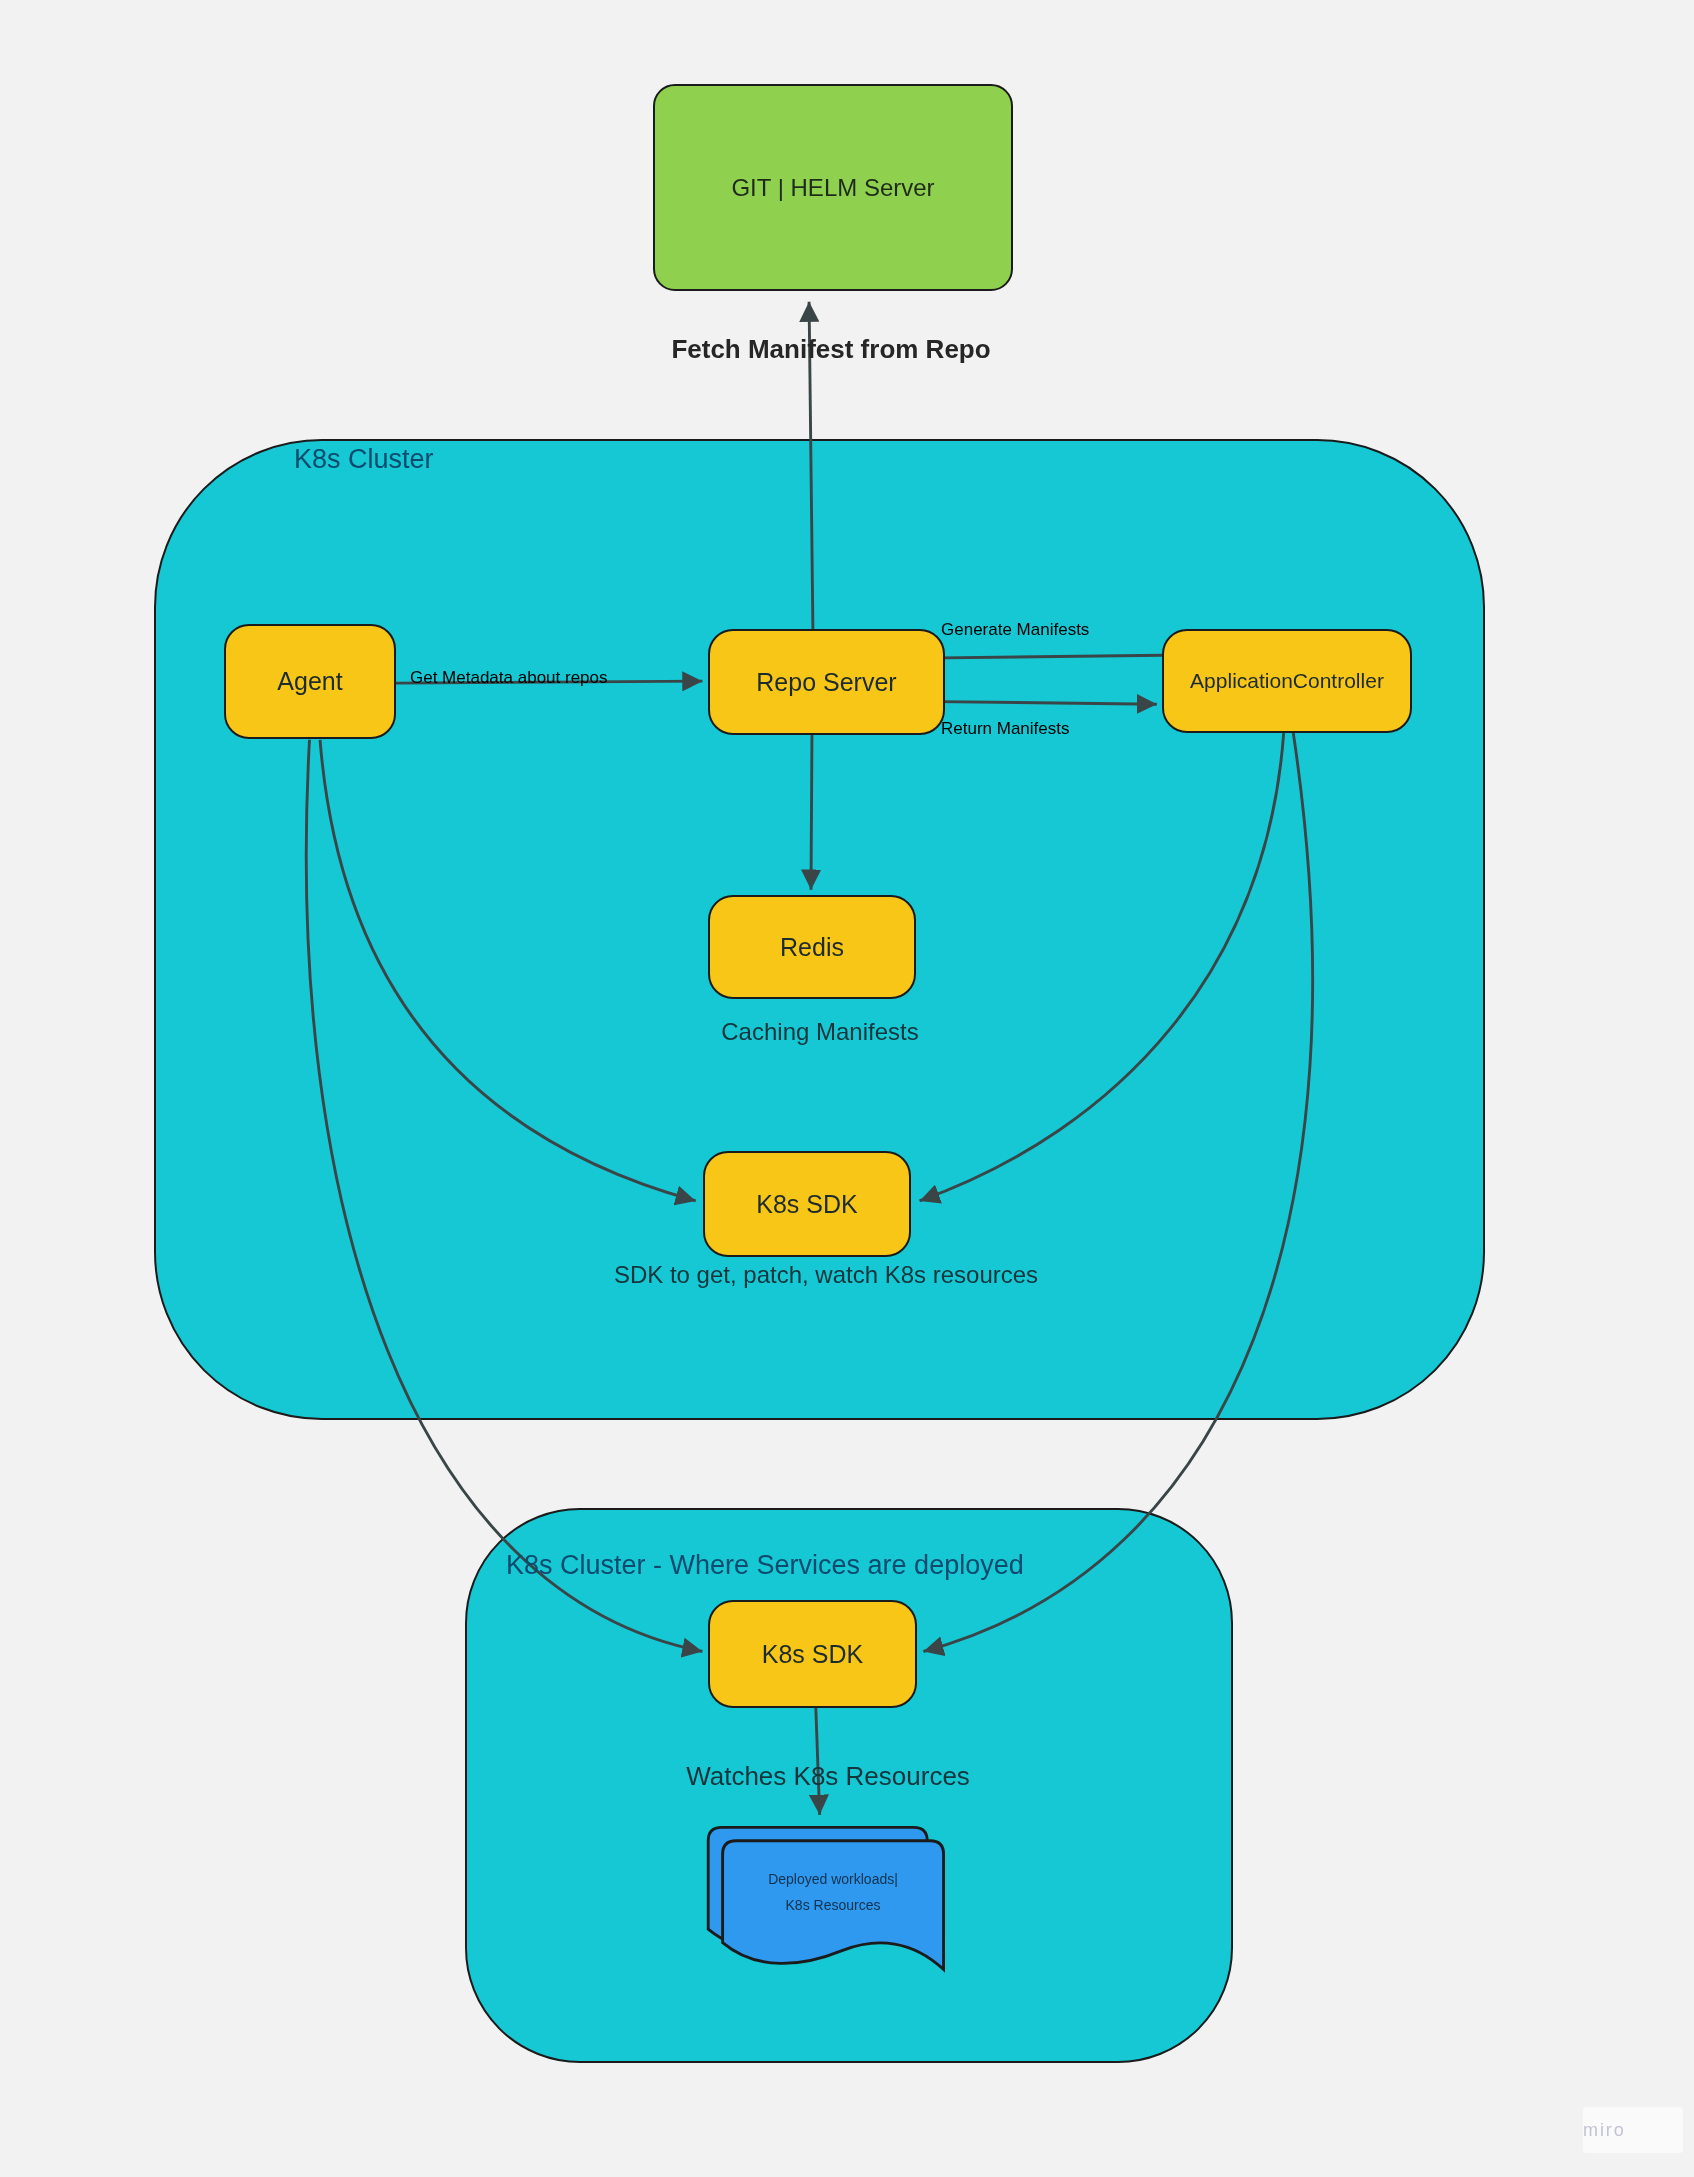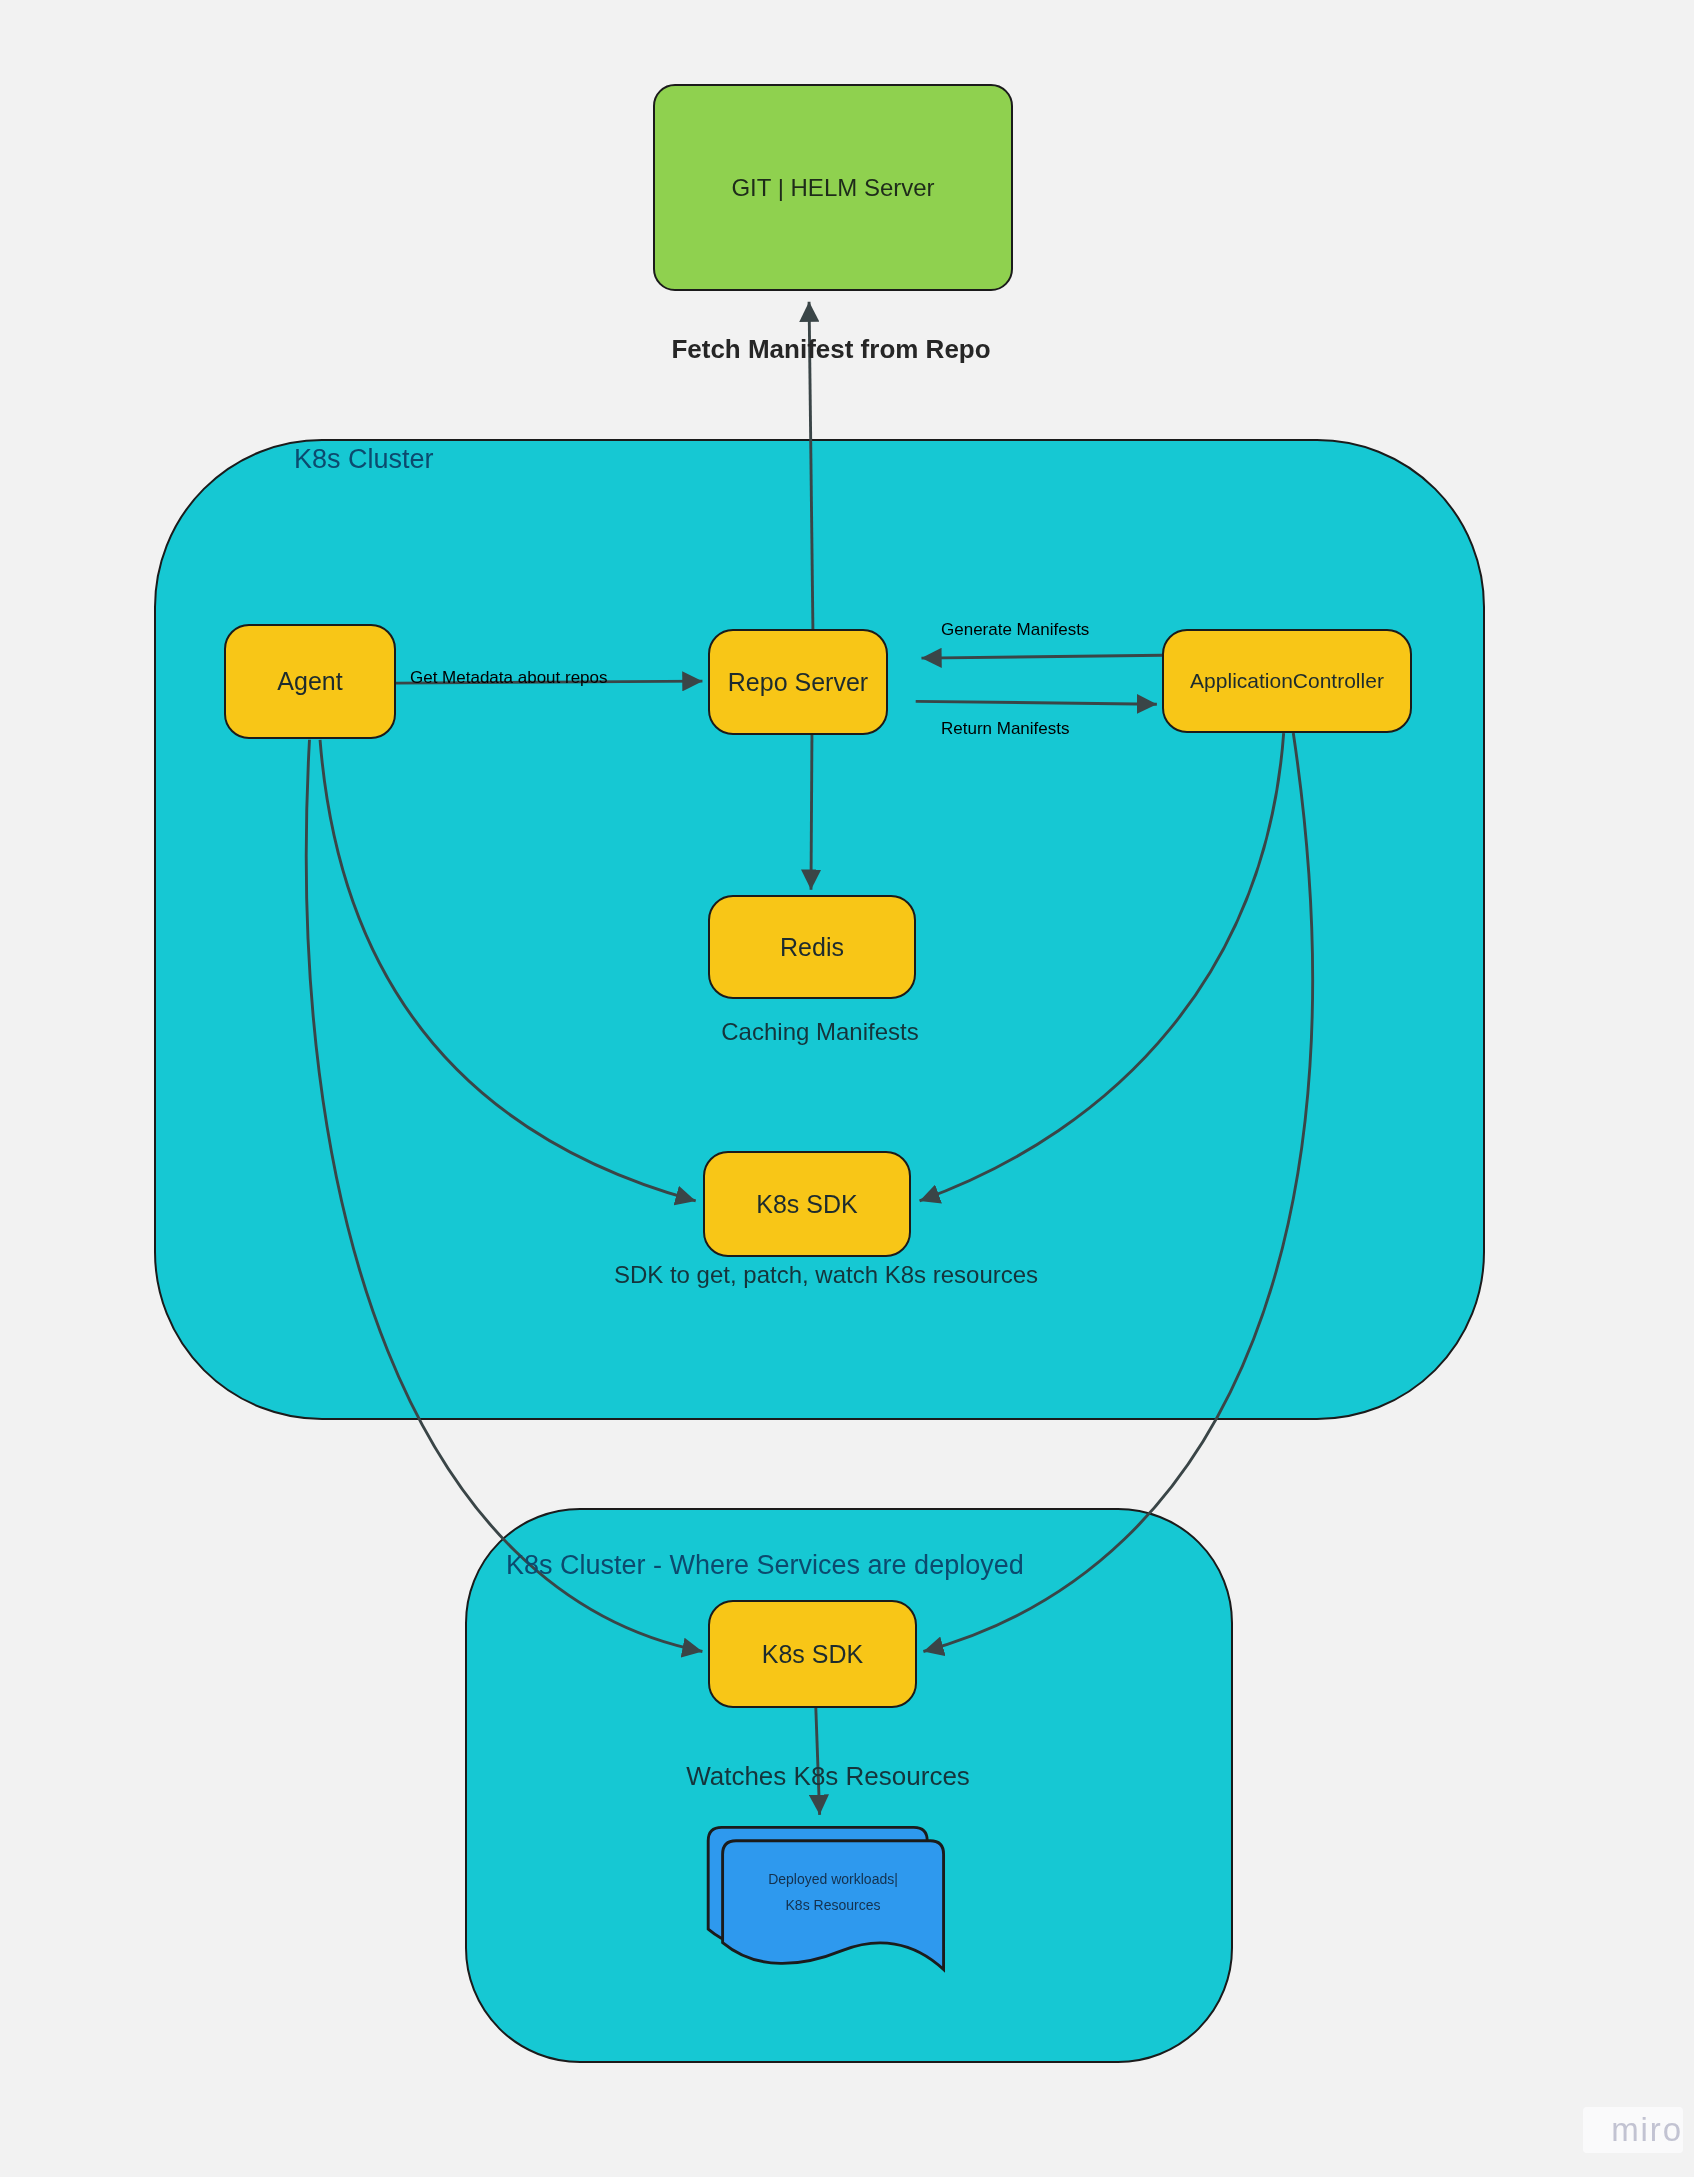--- a/index.html
+++ b/index.html
@@ -22,21 +22,21 @@
   #cluster2-title{left:506px;top:1550px;}
   svg.overlay{position:absolute;left:0;top:0;}
   .node{
     position:absolute;box-sizing:border-box;border:2.9px solid #1b1b1b;
     display:flex;align-items:center;justify-content:center;text-align:center;
     font-size:25px;color:#1d2b2e;
   }
   .yellow{background:#f8c617;border-radius:25px;}
   #node-git{left:653px;top:84px;width:360px;height:207px;background:#8fd14f;border-radius:22px;font-size:24px;color:#1e2b1a;}
   #node-agent{left:224px;top:624px;width:172px;height:115px;}
-  #node-repo{left:708px;top:629px;width:180px;height:106px;}
+  #node-repo{left:708px;top:629px;width:237px;height:106px;}
   #node-appctrl{left:1162px;top:629px;width:250px;height:104px;font-size:21px;}
   #node-redis{left:708px;top:895px;width:208px;height:104px;}
   #node-sdk1{left:703px;top:1151px;width:208px;height:106px;}
   #node-sdk2{left:708px;top:1600px;width:209px;height:108px;}
   .edge-label{
     position:absolute;white-space:nowrap;font-size:17px;color:#000000;text-align:right;
   }
   .caption{
     position:absolute;white-space:nowrap;font-size:24px;color:#15343b;
     transform:translateX(-50%);
@@ -53,22 +53,22 @@
   #label-caching{left:820px;top:1018px;}
   #label-sdk-desc{left:826px;top:1261px;}
   #label-watches{left:828px;top:1761px;font-size:26px;}
   .doc-text{
     position:absolute;text-align:center;font-size:14px;color:#14314e;
     line-height:26px;transform:translateX(-50%);
   }
   #doc-label{left:833px;top:1866px;}
   #watermark{
     position:absolute;left:1583px;top:2107px;width:100px;height:46px;
-    background:#fafafb;border-radius:3.8px;display:flex;align-items:center;justify-content:flex-end;
-    font-size:33px;letter-spacing:1.9px;color:#c2c3d2;
+    background:#fafafb;border-radius:3.8px;display:flex;align-items:center;justify-content:flex-start;
+    font-size:18px;letter-spacing:1.9px;color:#c2c3d2;
   }
 </style>
 </head>
 <body>
 
 <div id="canvas">
 
   <div class="cluster" id="cluster1"></div>
   <div class="cluster" id="cluster2"></div>
 

